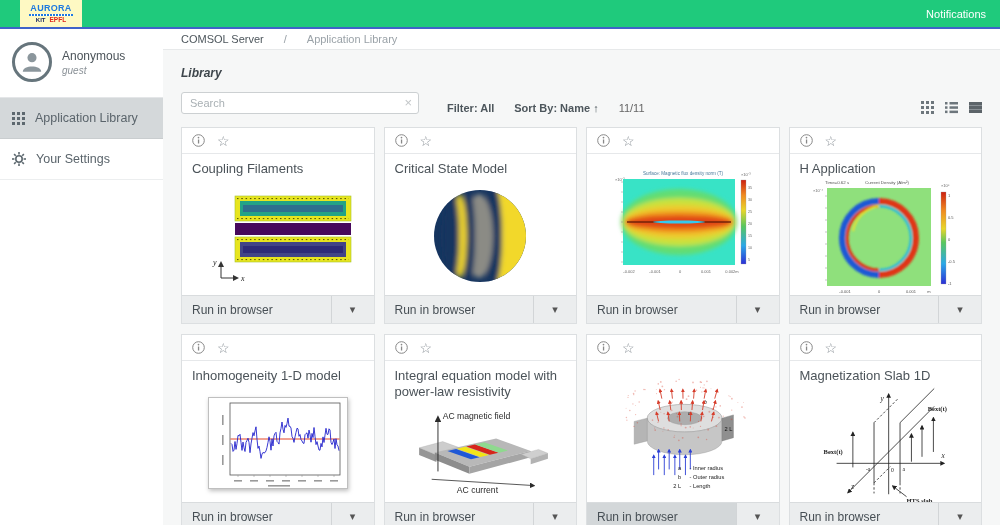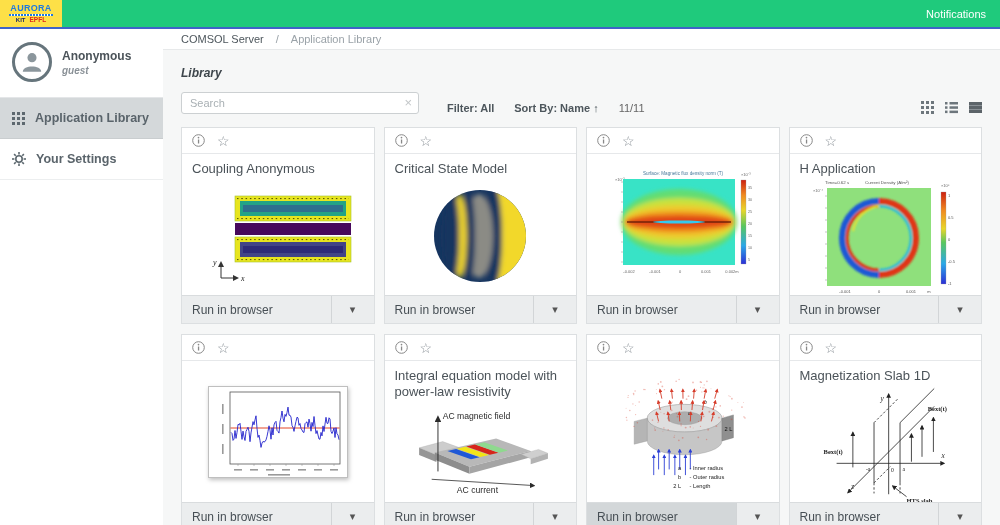--- a/index.html
+++ b/index.html
@@ -2,46 +2,46 @@
 <html style="--accent-green: #1fca7c; --accent-blue-line: #3f63c9; --sidebar-active: #d4d8da; --card-footer: #ebedee; --card-footer-hover: #d3d7d9;"><head>
 <meta charset="utf-8">
 <style>
   html,body{margin:0;padding:0;}
   body{width:1000px;height:525px;overflow:hidden;position:relative;background:#fff;
        font-family:"Liberation Sans",sans-serif;-webkit-font-smoothing:antialiased;}
 
   
   .topbar{position:absolute;left:0;top:0;right:0;height:27px;background:var(--accent-green,#1fca7c);
           border-bottom:2px solid var(--accent-blue-line,#3f63c9);display:flex;align-items:center;}
-  .logo{width:62px;height:27px;background:#fde047;display:flex;flex-direction:column;justify-content:center;
-        align-items:center;line-height:1;}
+  .logo{width:62px;height:27px;background:#fef9c3;display:flex;flex-direction:column;justify-content:center;
+        align-items:center;line-height:1;margin-left:20px;}
   .logo .l1{font-size:9px;font-weight:bold;color:#1f7ae0;letter-spacing:.3px;}
   .logo .l1rule{width:44px;height:2px;margin:1px 0;background:repeating-linear-gradient(90deg,#1f7ae0 0 2px,#fff 2px 3px);}
   .logo .l2{display:flex;gap:4px;align-items:baseline;}
   .logo .kit{font-size:6px;font-weight:bold;color:#1a2a66;}
   .logo .epfl{font-size:6.5px;font-weight:bold;color:#e0231a;}
   .notif{margin-left:auto;padding-right:14px;color:#fff;font-size:11px;cursor:pointer;}
 
   
   .sidebar{position:absolute;left:0;top:29px;bottom:0;width:187px;background:#fff;
-           border-right:1px solid #dcdfe1;box-sizing:border-box;font-weight:bold;}
+           border-right:1px solid #dcdfe1;box-sizing:border-box;}
   .user{display:flex;align-items:center;gap:10px;padding:13px 12px 15px;border-bottom:1px solid #e4e6e8;}
   .avatar{width:40px;height:40px;border-radius:50%;border:3px solid #66757c;background:#fff;
           display:flex;align-items:center;justify-content:center;box-sizing:border-box;flex:none;}
   .user-name{font-size:12px;color:#4b5359;}
   .user-role{font-size:10px;font-style:italic;color:#8a9197;margin-top:2px;}
   .nav-item{height:40px;display:flex;align-items:center;gap:10px;padding:0 12px;
             font-size:12.5px;color:#5a646b;cursor:pointer;border-bottom:1px solid #eceeef;}
   .nav-item.active{background:var(--sidebar-active,#d4d8da);border-bottom:1px solid #c9cdcf;}
   .nav-item .chev{margin-left:auto;color:#555;font-size:14px;line-height:1;}
 
   
   .main{position:absolute;left:163px;top:29px;right:0;bottom:0;display:flex;flex-direction:column;}
   .breadcrumb{height:20px;flex:none;background:#fff;border-bottom:1px solid #e7e9ea;display:flex;
-              align-items:center;gap:12px;padding-left:18px;font-size:11px;}
+              align-items:center;gap:20px;padding-left:18px;font-size:11px;}
   .bc-root{color:#4d565c;cursor:pointer;}
   .bc-sep,.bc-cur{color:#9aa2a8;}
   .content{flex:1;background:#f6f7f7;padding:12px 18px 0;overflow:hidden;}
   .section-title{font-size:12px;font-weight:bold;color:#3d454b;margin:4px 0 12px;font-style:italic;}
   .toolbar{display:flex;align-items:flex-end;font-size:11px;color:#555;margin-bottom:13px;}
   .search-wrap{position:relative;width:238px;margin-right:28px;}
   .search-wrap input{width:100%;box-sizing:border-box;height:22px;border:1px solid #ccd0d2;border-radius:3px;
        padding:0 22px 0 8px;font-size:11px;color:#333;background:#fff;font-family:"Liberation Sans",sans-serif;}
   .search-wrap input::placeholder{color:#a9b0b4;}
   .clear-x{position:absolute;right:7px;top:3px;color:#c2c6c8;font-size:13px;cursor:pointer;}
@@ -189,21 +189,21 @@
         <div class="card-head">
           <span class="icon-btn">
             <svg width="13" height="13" viewBox="0 0 13 13">
                 <circle cx="6.5" cy="6.5" r="5.8" fill="none" stroke="#888" stroke-width="1"></circle>
                 <rect x="5.9" y="5.5" width="1.3" height="4" fill="#888"></rect>
                 <circle cx="6.5" cy="3.6" r="0.85" fill="#888"></circle>
               </svg>
           </span>
           <span class="icon-btn star">☆</span>
         </div>
-        <div class="card-title">Coupling Anonymous</div>
+        <div class="card-title">Coupling Filaments</div>
         <div class="thumb">
           <svg width="158" height="92" viewBox="0 0 158 92">
             <defs>
                 <marker id="m1" markerWidth="6" markerHeight="6" refX="4" refY="3" orient="auto">
                   <path d="M0,0L6,3L0,6Z" fill="#333"></path>
                 </marker>
               </defs>
             <rect x="36" y="6" width="116" height="25" fill="#e8e51f" stroke="#a4c12a" stroke-width="0.6"></rect>
             <rect x="41" y="11" width="106" height="15" fill="#23a386"></rect>
             <rect x="44" y="15" width="100" height="7" fill="#2e6f8e"></rect>
@@ -430,20 +430,21 @@
         <div class="card-head">
           <span class="icon-btn">
             <svg width="13" height="13" viewBox="0 0 13 13">
                 <circle cx="6.5" cy="6.5" r="5.8" fill="none" stroke="#888" stroke-width="1"></circle>
                 <rect x="5.9" y="5.5" width="1.3" height="4" fill="#888"></rect>
                 <circle cx="6.5" cy="3.6" r="0.85" fill="#888"></circle>
               </svg>
           </span>
           <span class="icon-btn star">☆</span>
         </div>
+        <div class="card-title">Inhomogeneity 1-D model</div>
         <div class="thumb">
           <svg class="c5frame" width="140" height="92" viewBox="0 0 140 92">
             <rect x="0.5" y="0.5" width="139" height="91" fill="#fff" stroke="#bfbfbf" stroke-width="1"></rect>
             <rect x="22" y="6" width="110" height="72" fill="#fff" stroke="#555" stroke-width="0.8"></rect>
             <g stroke="#888" stroke-width="0.5">
               <line x1="30" y1="78" x2="30" y2="80"></line>
                 <line x1="46" y1="78" x2="46" y2="80"></line>
               <line x1="62" y1="78" x2="62" y2="80"></line>
                 <line x1="78" y1="78" x2="78" y2="80"></line>
               <line x1="94" y1="78" x2="94" y2="80"></line>

